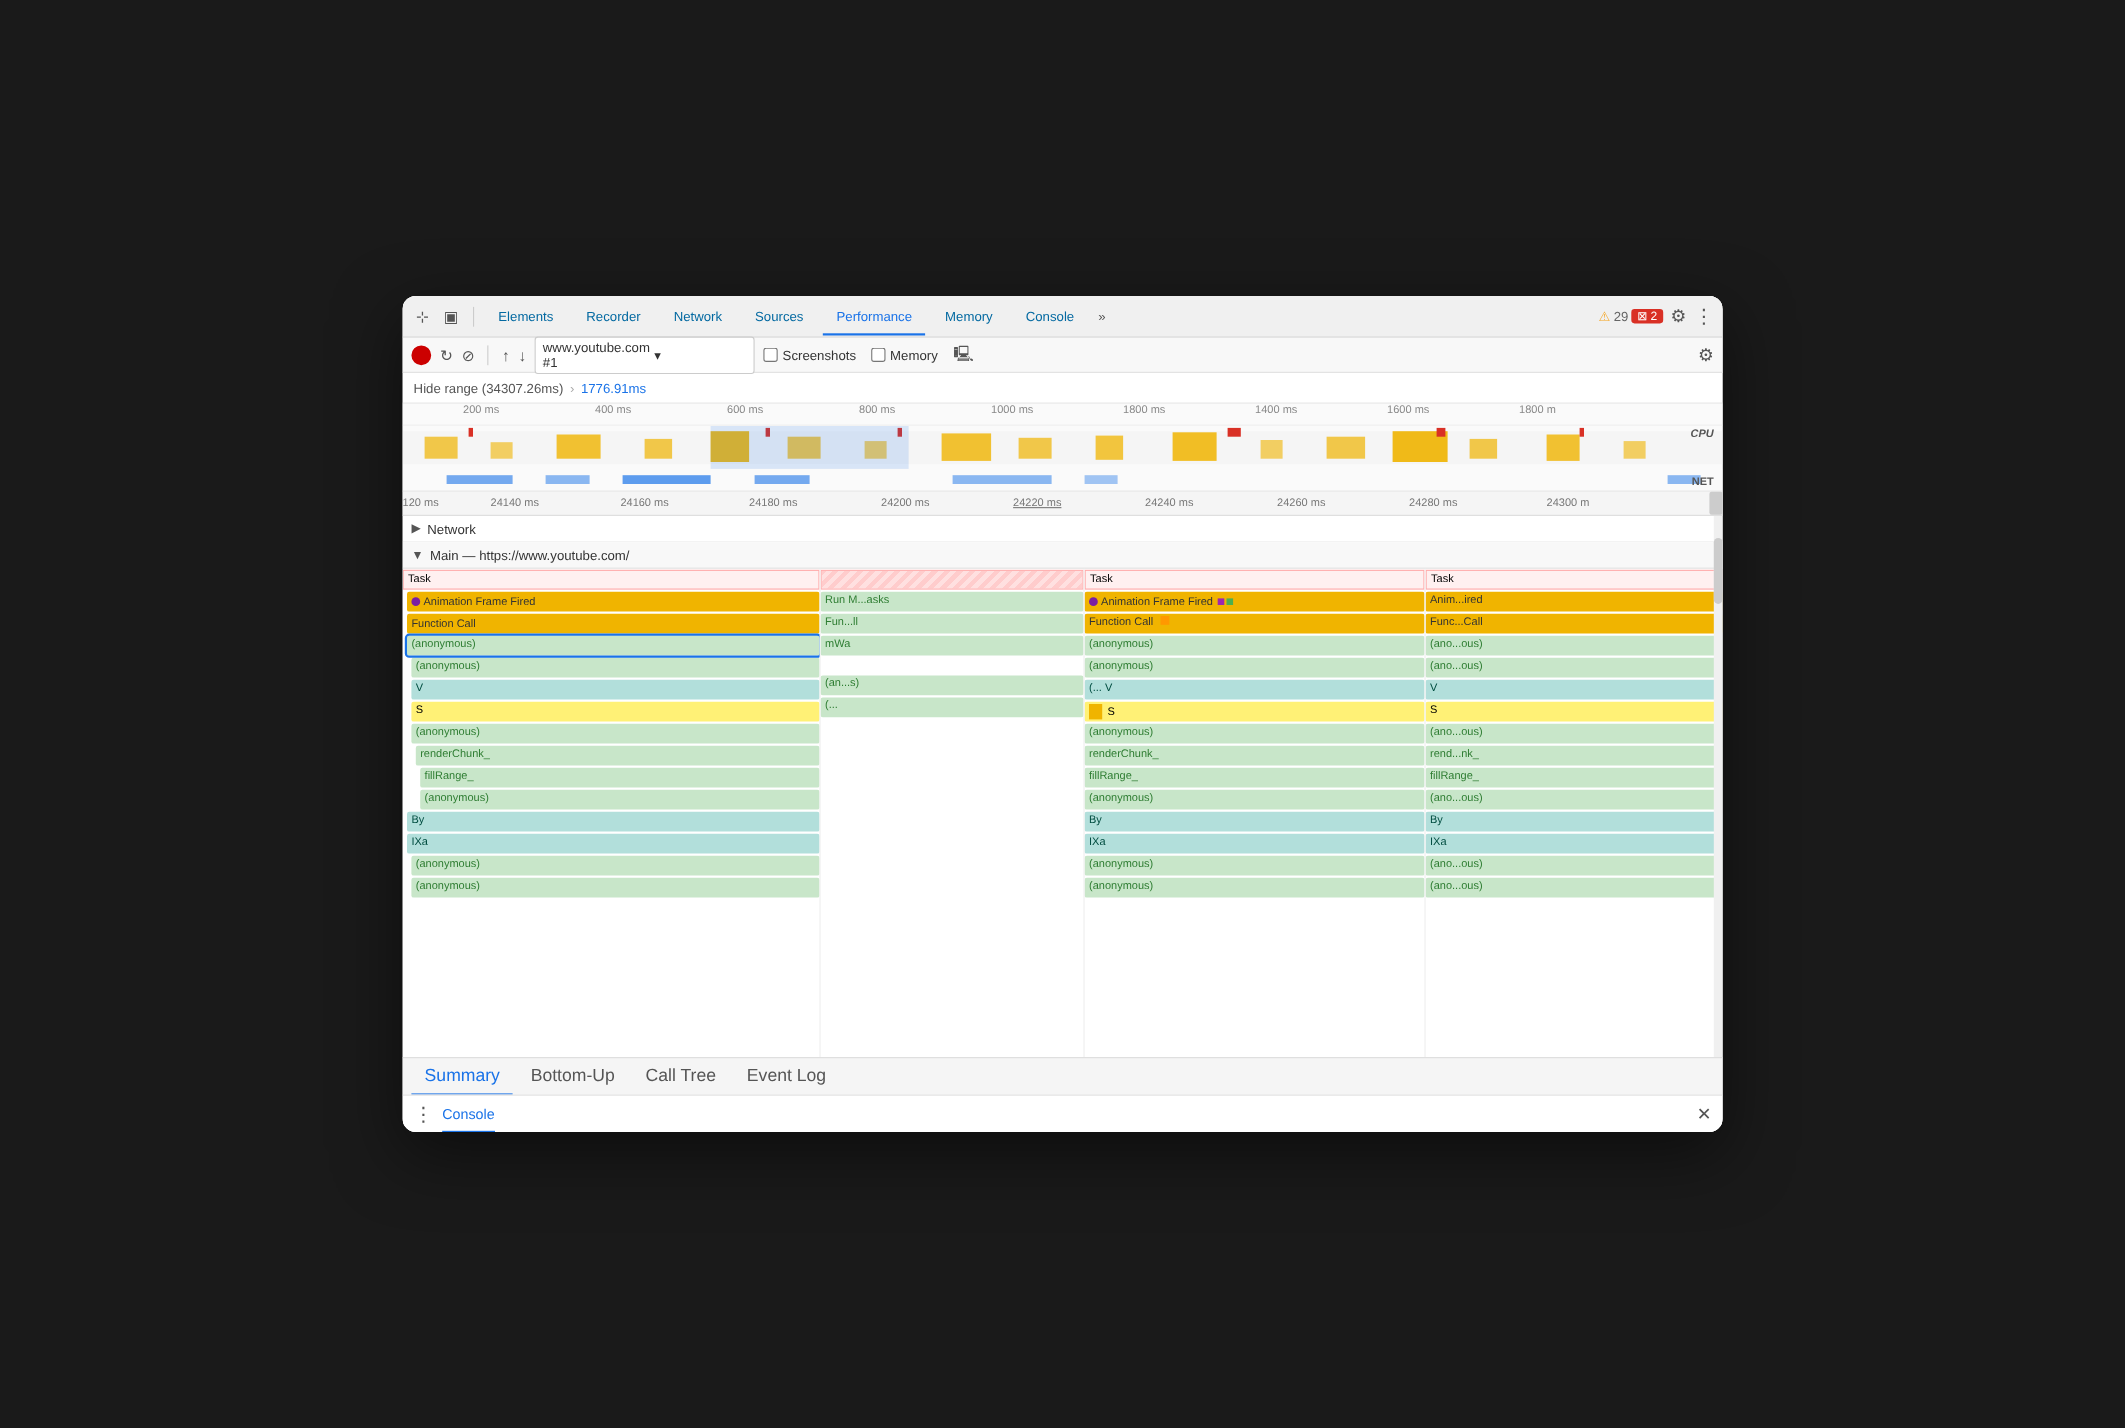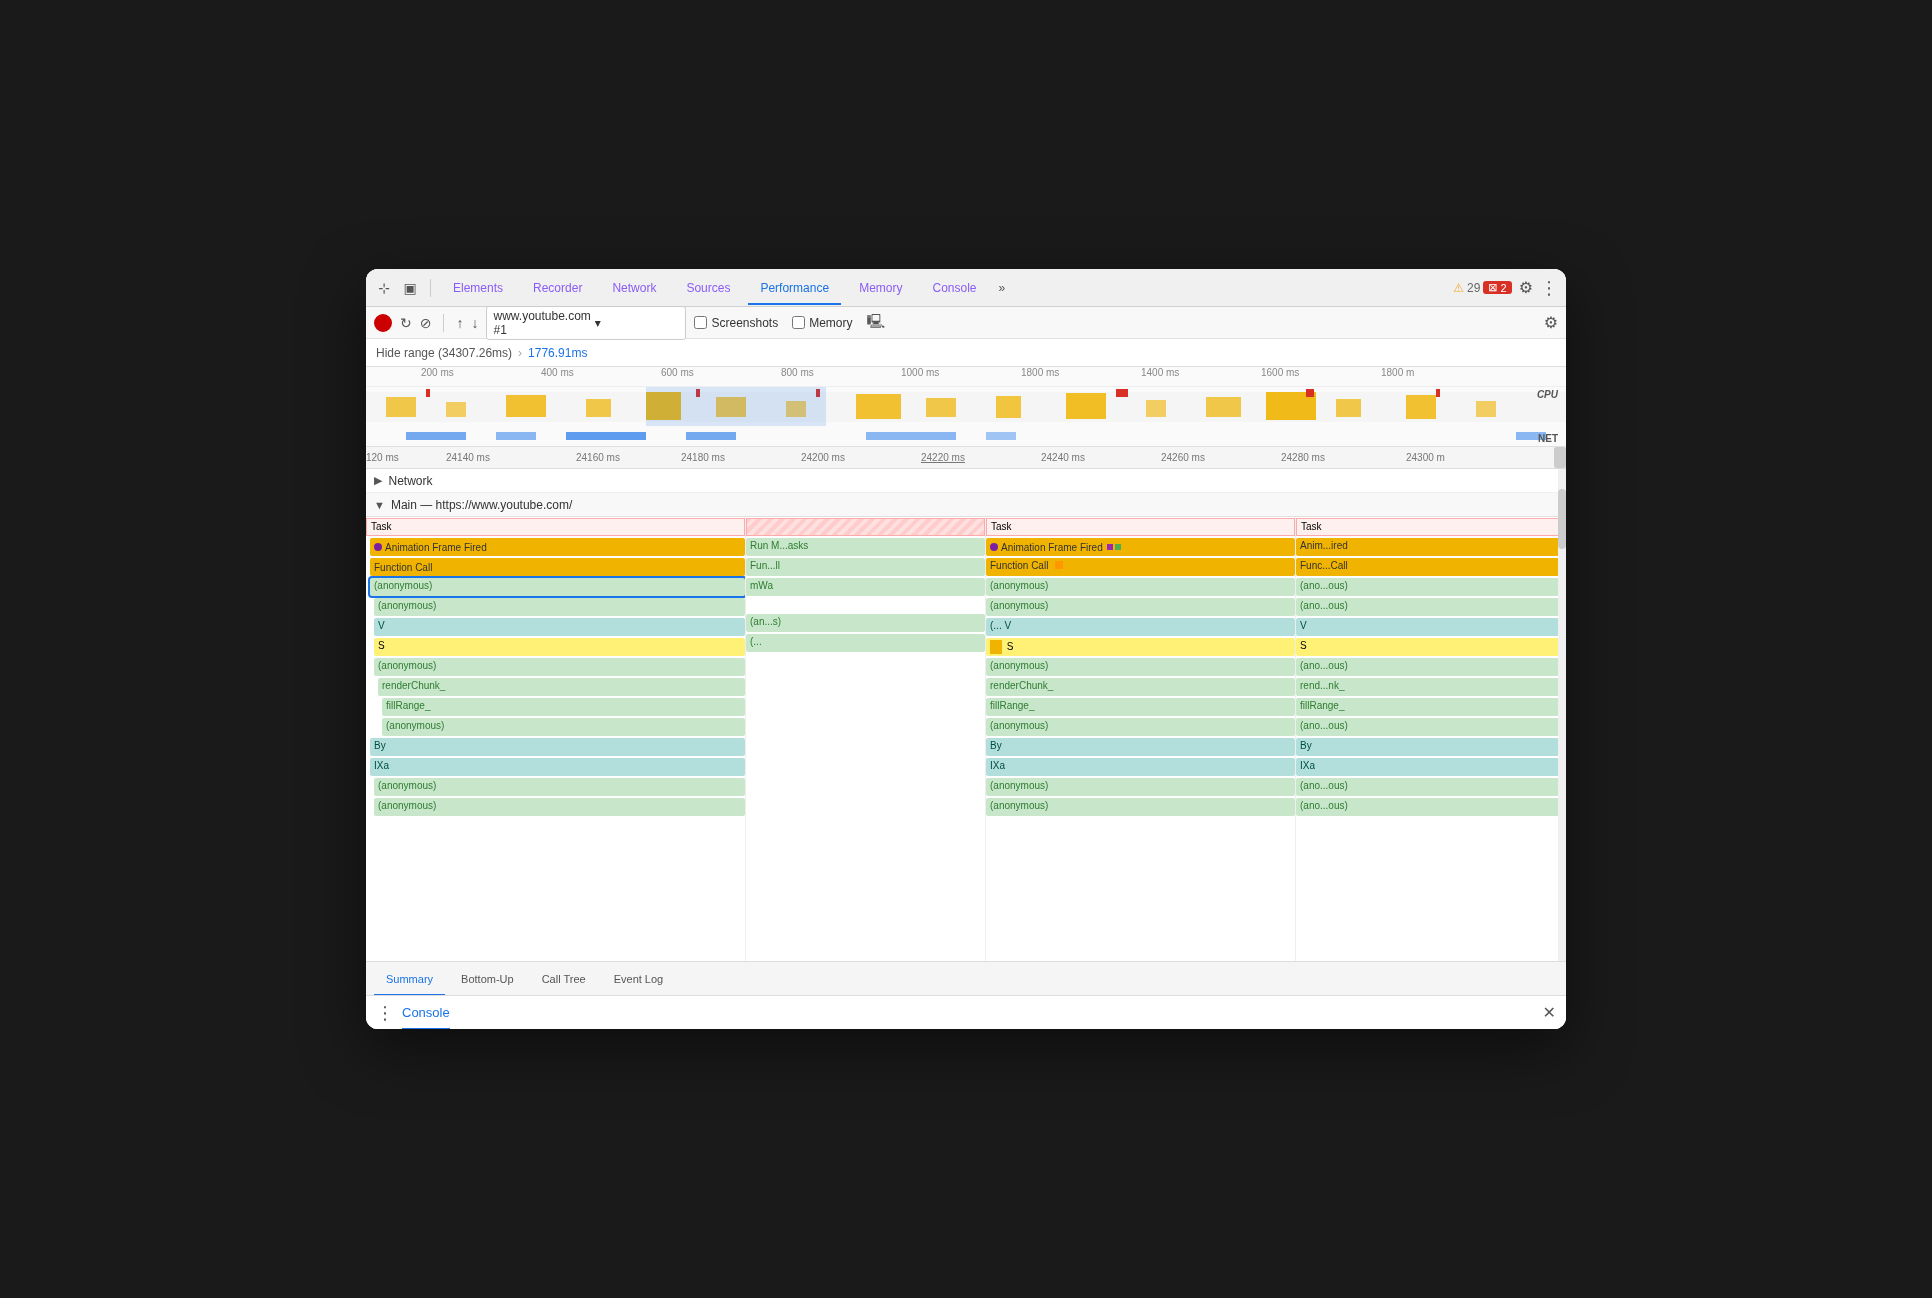--- a/index.html
+++ b/index.html
@@ -64,21 +64,21 @@
       font-size: 14px; color: #555; cursor: pointer;
     }
     .toolbar-divider {
       width: 1px; height: 18px; background: #ccc; margin: 0 4px;
     }
     .tab {
       padding: 0 12px;
       height: 34px;
       line-height: 34px;
       font-size: 12px;
-      color: #8b5cf6;
+      color: #0369a1;
       cursor: pointer;
       white-space: nowrap;
     }
     .tab.active {
       color: #1a73e8;
       border-bottom: 2px solid #1a73e8;
     }
     .tab-more {
       margin-left: 4px;
       font-size: 12px;
@@ -194,21 +194,21 @@
       height: 34px;
       background: #f5f5f5;
       border-top: 1px solid #ddd;
       padding: 0 8px;
       gap: 4px;
     }
     .bottom-tab {
       padding: 0 12px;
       height: 34px;
       line-height: 34px;
-      font-size: 11px;
+      font-size: 16px;
       color: #555;
       cursor: pointer;
     }
     .bottom-tab.active {
       color: #1a73e8;
       border-bottom: 2px solid #1a73e8;
     }
     .console-bar {
       display: flex;
       align-items: center;
@@ -437,21 +437,21 @@
         </svg>
       </div>
 
       <div class="cpu-label" style="position:absolute; right:8px; top:22px; font-size:10px; font-weight:bold; color:#555;font-style:italic;">CPU</div>
       <div class="net-label" style="position:absolute; right:8px; bottom:2px; font-size:10px; font-weight:bold; color:#555;">NET</div>
     </div>
 
     <div class="timeline-ruler" style="height:22px; background:#f5f5f5; border-bottom:1px solid #ddd; position:relative; font-size:10px; color:#777;">
       <span style="position:absolute; left:0px;">120 ms</span>
       <span style="position:absolute; left:80px;">24140 ms</span>
-      <span style="position:absolute; left:210px;">24160 ms</span>
+      <span style="position:absolute; left:198px;">24160 ms</span>
       <span style="position:absolute; left:315px;">24180 ms</span>
       <span style="position:absolute; left:435px;">24200 ms</span>
       <span style="position:absolute; left:555px;text-decoration:underline;">24220 ms</span>
       <span style="position:absolute; left:675px;">24240 ms</span>
       <span style="position:absolute; left:795px;">24260 ms</span>
       <span style="position:absolute; left:915px;">24280 ms</span>
       <span style="position:absolute; left:1040px;">24300 m</span>
 
       <div style="position:absolute; right:0; top:0; bottom:0; width:12px; background:#ccc; border-radius:2px;"></div>
     </div>

